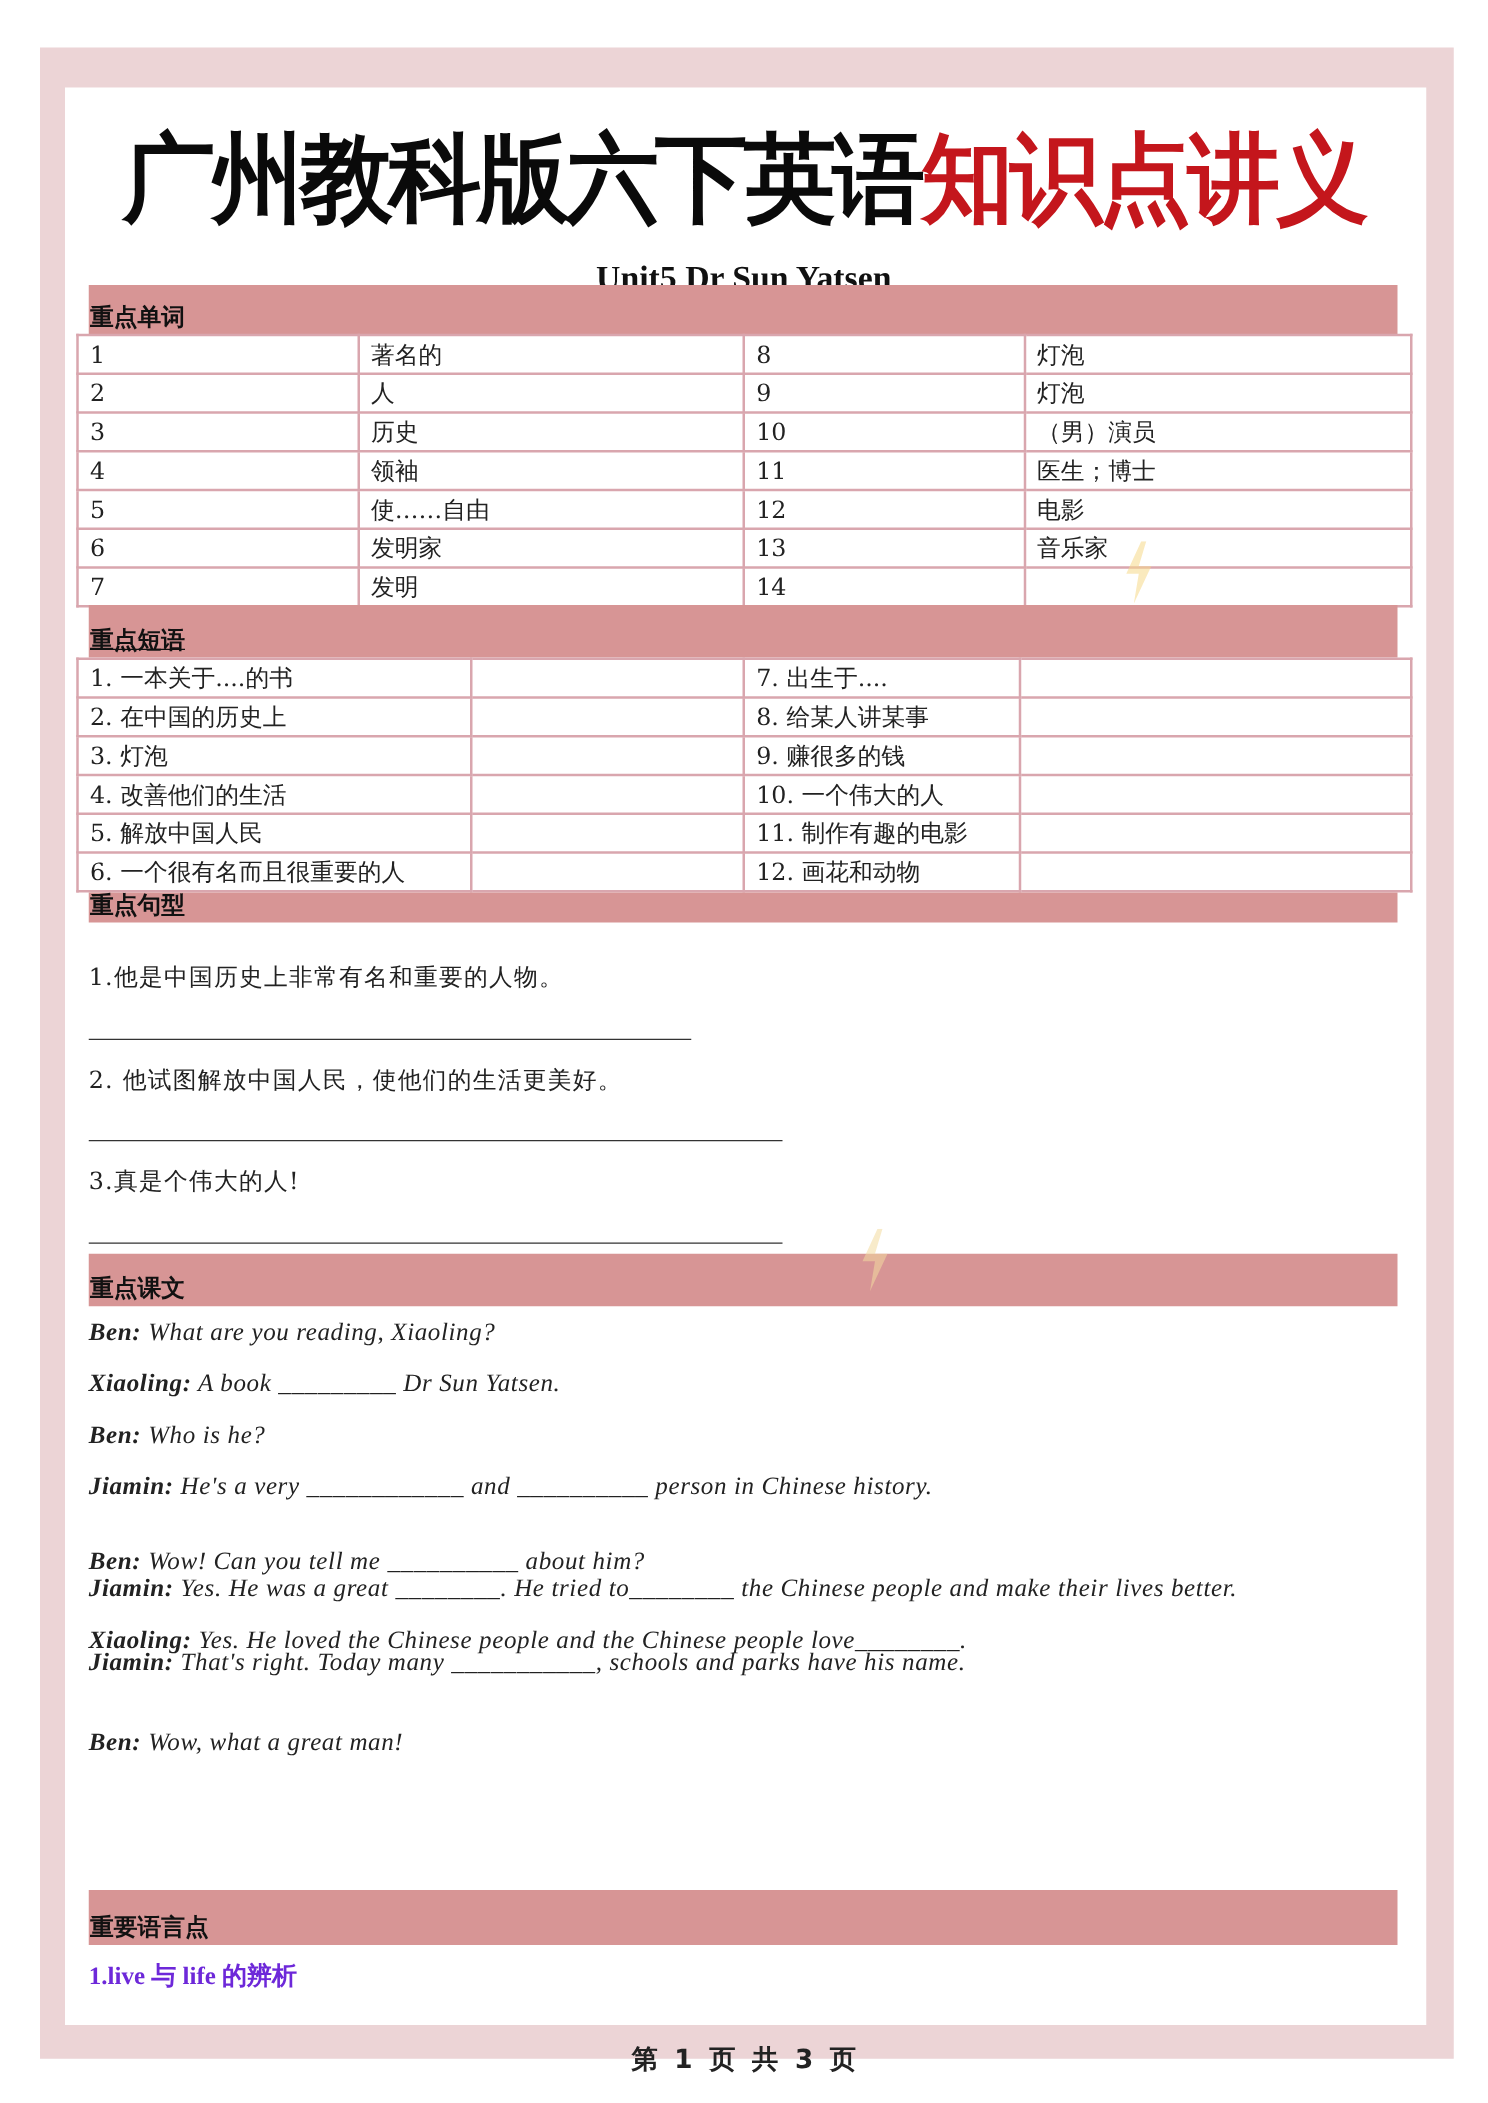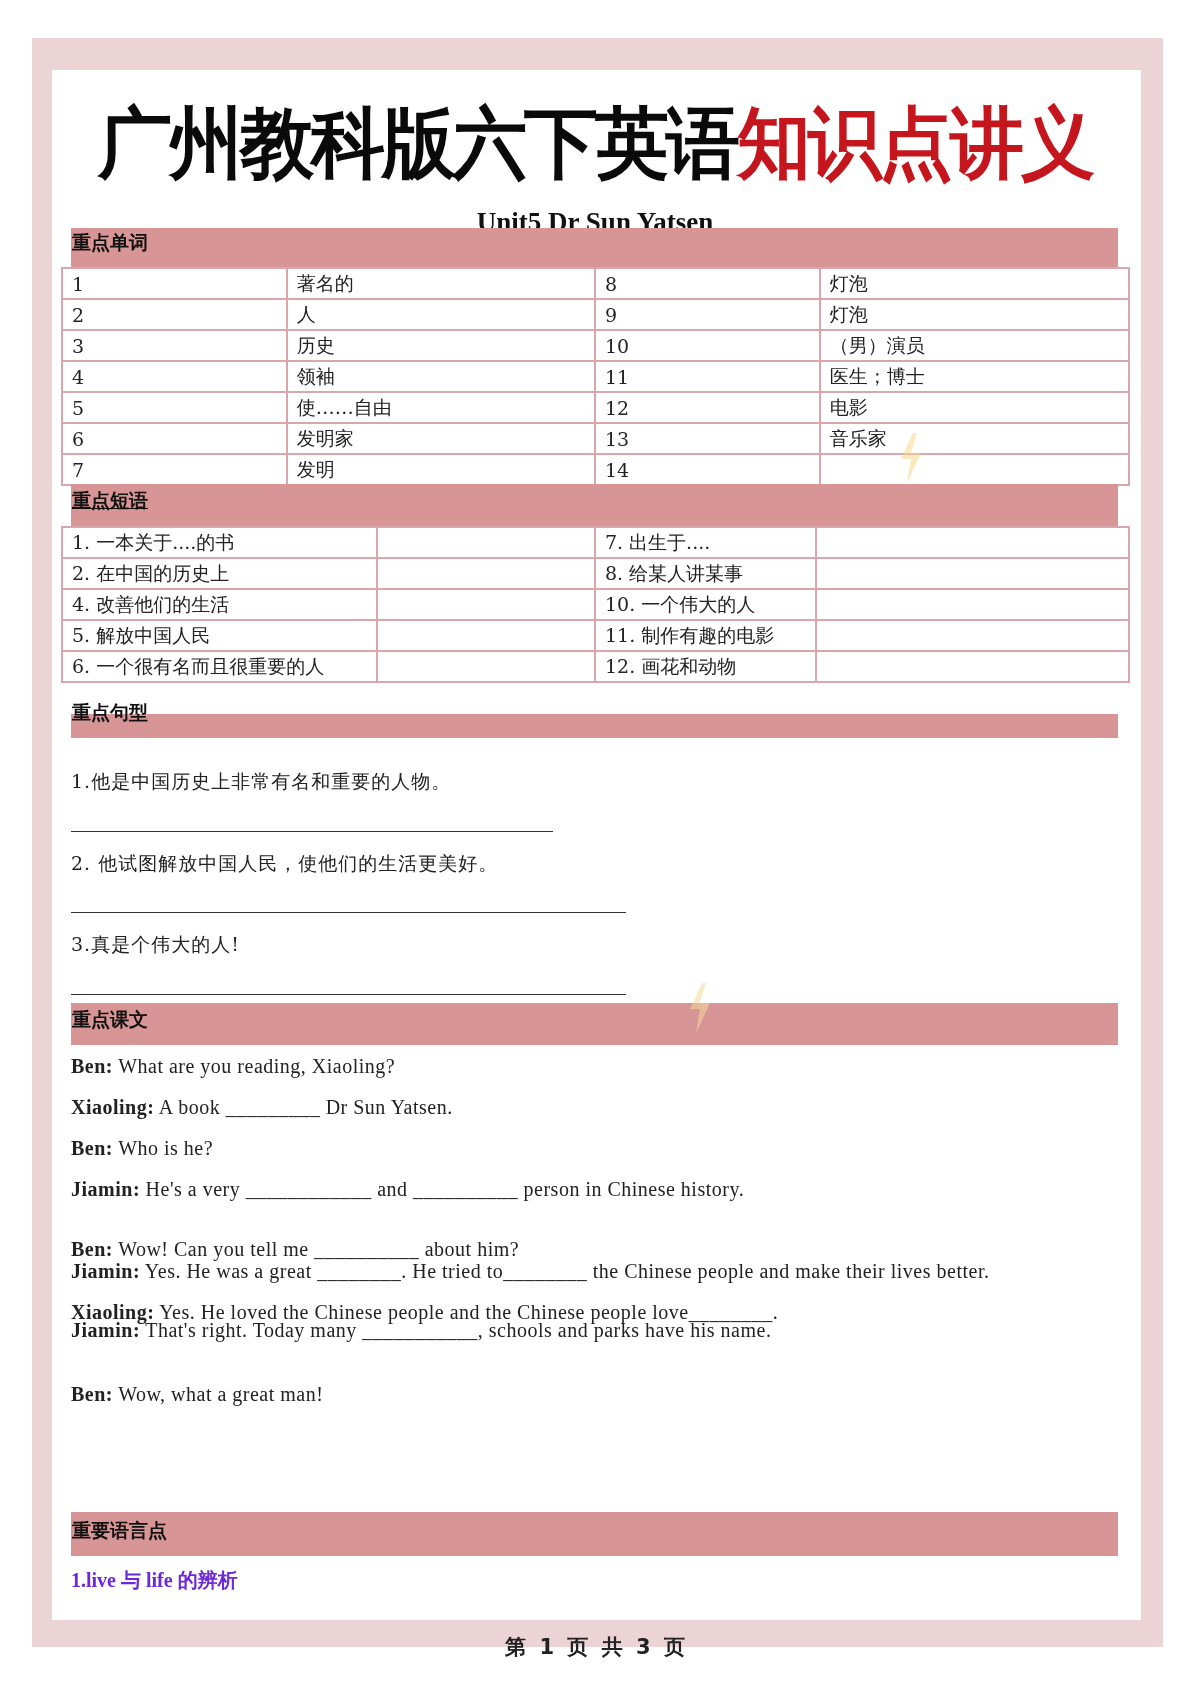--- a/index.html
+++ b/index.html
@@ -9,29 +9,29 @@
   .sheet { position: absolute; left: 52px; top: 70px; width: 1089px; height: 1550px; background: #ffffff; }
   .title { position: absolute; left: 0; top: 98px; width: 1190px; text-align: center;
            font-family: "DejaVu Sans", sans-serif; font-weight: bold; font-size: 74px; letter-spacing: -3px;
            line-height: 90px; transform: scaleY(1.05); }
   .title .black { color: #0a0a0a; }
   .title .red { color: #c4161c; }
   .subtitle { position: absolute; left: 0; top: 207px; width: 1190px; text-align: center;
               font-family: "Liberation Serif", serif; font-weight: bold; font-size: 27px; }
   .section-bar { position: absolute; left: 71px; width: 1047px; background: #d79595;
                  font-family: "DejaVu Sans", sans-serif; font-weight: bold; font-size: 19px; color: #111;
-                 box-sizing: border-box; padding-left: 1px; display: flex; align-items: flex-end; padding-bottom: 12px; }
+                 box-sizing: border-box; padding-left: 1px; display: flex; align-items: flex-end; padding-bottom: 1px; }
   table.grid { position: absolute; left: 61px; width: 1069px; border-collapse: collapse; table-layout: fixed; }
   table.grid td { border: 2px solid #d9a6ae; height: 29px; padding: 0 0 0 9px; font-size: 19px;
                   font-family: "DejaVu Serif", "Liberation Serif", serif; color: #222; vertical-align: middle;
                   white-space: nowrap; overflow: hidden; }
   .sentence { position: absolute; left: 71px; font-size: 19px; color: #222; letter-spacing: 1px;
               font-family: "DejaVu Serif", serif; }
   .answer-line { position: absolute; left: 71px; height: 0; border-top: 1.5px solid #333; }
-  .dialog { position: absolute; left: 71px; font-family: "Liberation Serif", serif; font-size: 20px; color: #222; letter-spacing: 0.5px; white-space: pre; }
+  .dialog { position: absolute; left: 71px; font-family: "Liberation Serif", serif; font-size: 20px; color: #222; letter-spacing: 0.5px; white-space: pre; font-style: italic; }
   .dialog b { font-weight: bold; }
   .point { position: absolute; left: 71px; top: 1567px; font-family: "Liberation Serif", serif; font-weight: bold; font-size: 20px; color: #6d28d9; }
   .footer { position: absolute; left: 0; top: 1633px; width: 1190px; text-align: center; font-family: "DejaVu Sans", sans-serif; font-size: 21px; color: #222; word-spacing: 6px; font-weight: bold; }
   .watermark { position: absolute; width: 28px; height: 50px; opacity: 0.55; }
 </style>
 </head>
 <body>
 
 <div class="frame"></div>
 <div class="sheet"></div>
@@ -114,20 +114,26 @@
         <td>7. 出生于....</td>
         <td></td>
       </tr>
       <tr>
         <td>2. 在中国的历史上</td>
         <td></td>
         <td>8. 给某人讲某事</td>
         <td></td>
       </tr>
       <tr>
+        <td>3. 灯泡</td>
+        <td></td>
+        <td>9. 赚很多的钱</td>
+        <td></td>
+      </tr>
+      <tr>
         <td>4. 改善他们的生活</td>
         <td></td>
         <td>10. 一个伟大的人</td>
         <td></td>
       </tr>
       <tr>
         <td>5. 解放中国人民</td>
         <td></td>
         <td>11. 制作有趣的电影</td>
         <td></td>

